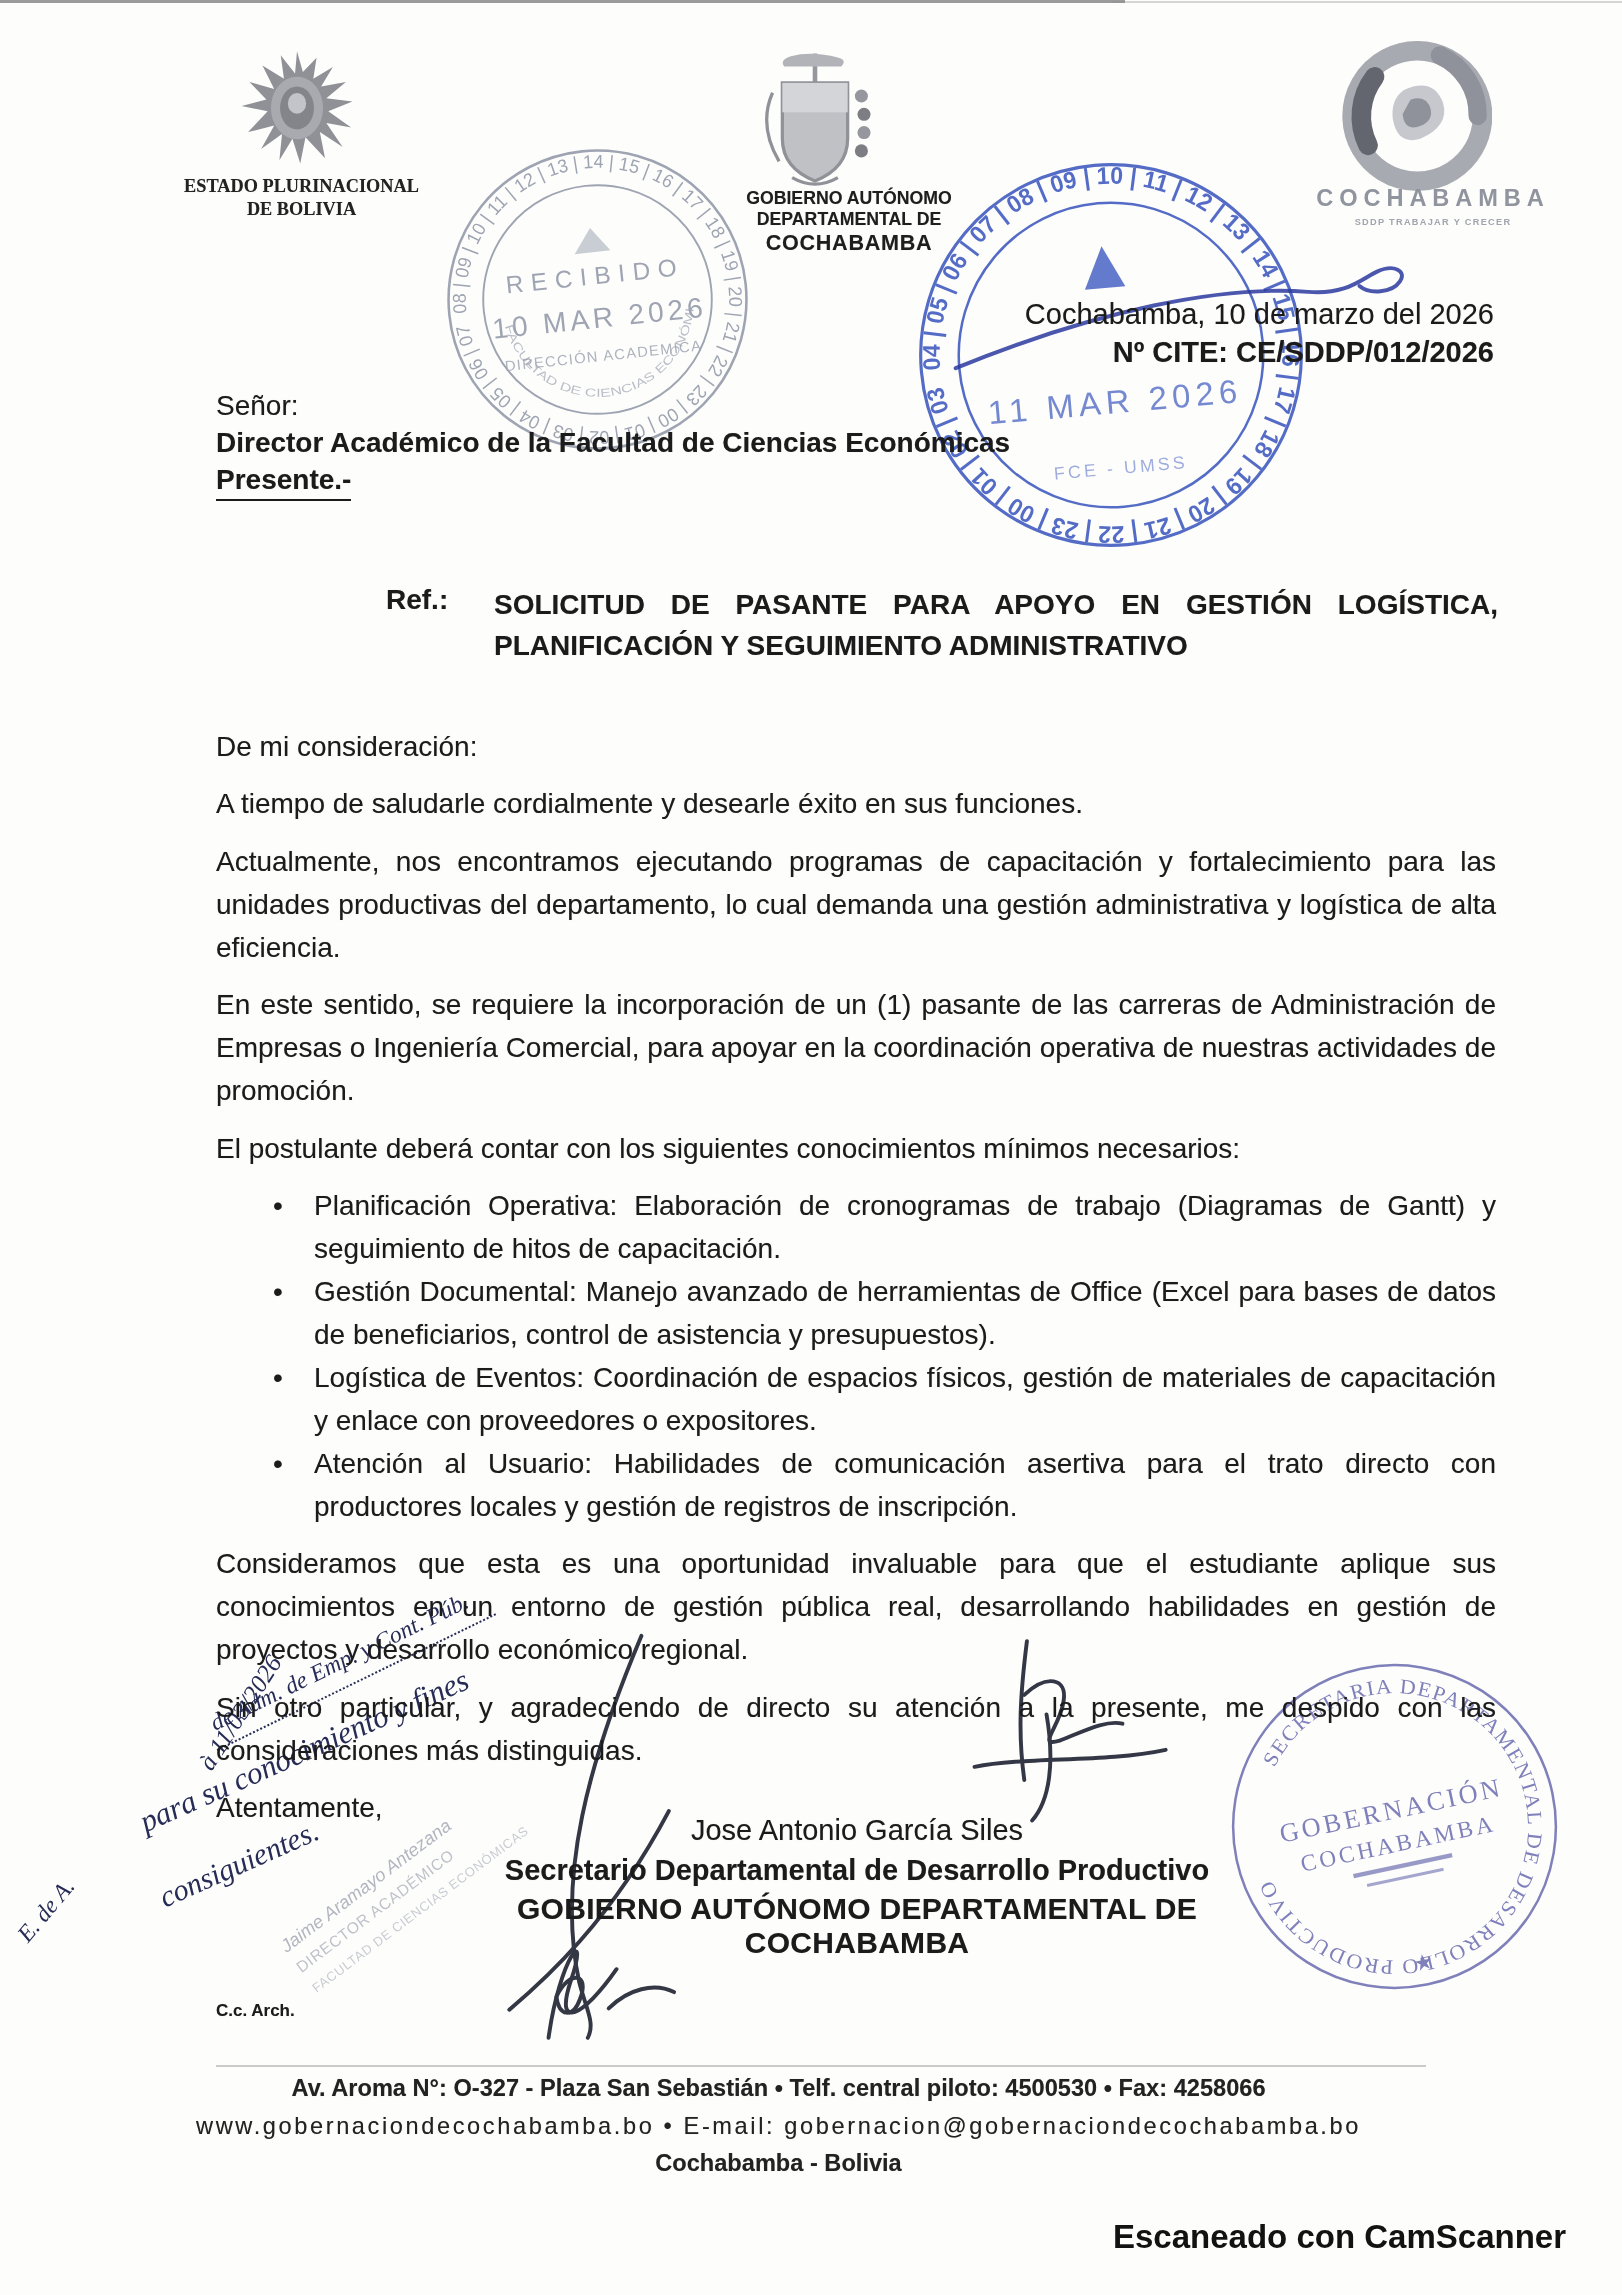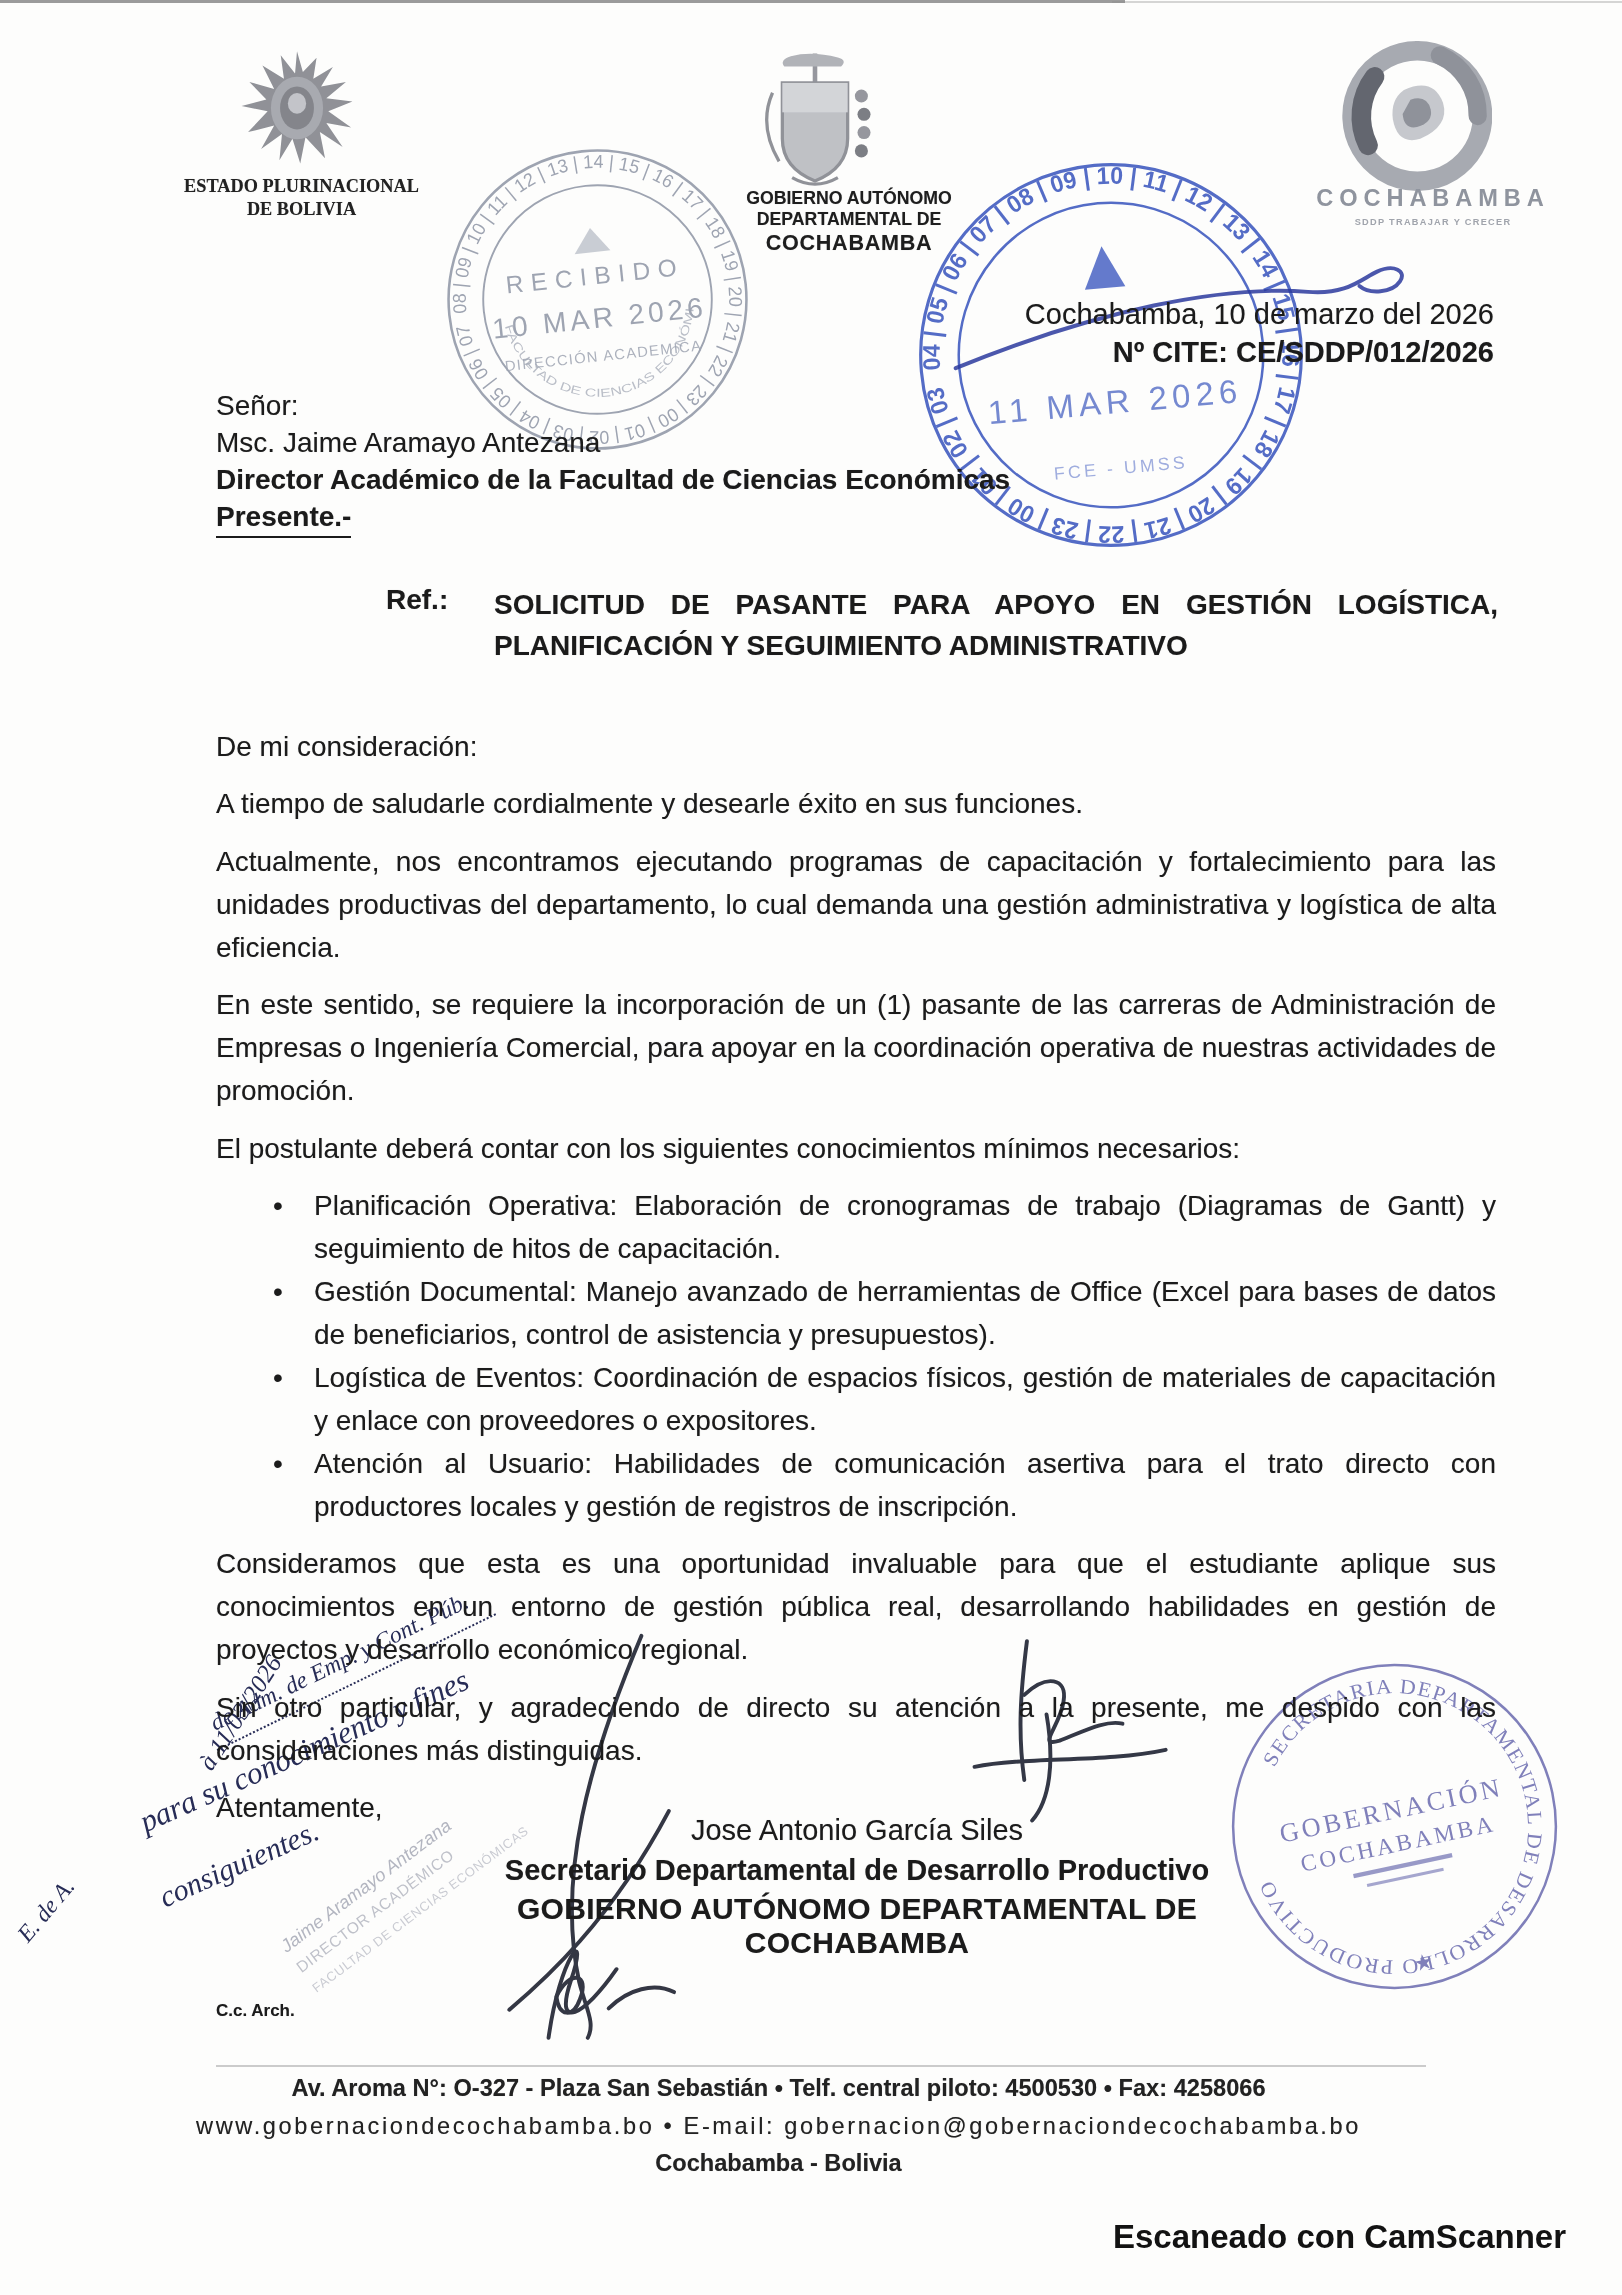--- a/index.html
+++ b/index.html
@@ -178,21 +178,20 @@
     <path d="M 20 175 C 240 85, 430 48, 560 58 C 620 63, 642 38, 666 27 C 692 15, 712 26, 701 42 C 689 60, 654 62, 639 49" fill="none" stroke="#2b3a9e" stroke-width="6" stroke-linecap="round" opacity=".85"></path>
   </svg>
 
   <div class="abs dateline typed">
     <div class="city">Cochabamba, 10 de marzo del 2026</div>
     <div class="cite">Nº CITE: CE/SDDP/012/2026</div>
   </div>
 
   <div class="abs addressee typed">
     <div>Señor:</div>
-    <div>Msc. Jaime Aramayo Antezana</div>
     <div class="bold">Director Académico de la Facultad de Ciencias Económicas</div>
     <div><span class="presente">Presente.-</span></div>
   </div>
 
   <div class="abs refblock typed">
     <div class="ref-label">Ref.:</div>
     <div class="ref-text">
       <div class="ref-l1">SOLICITUD DE PASANTE PARA APOYO EN GESTIÓN LOGÍSTICA,</div>
       <div>PLANIFICACIÓN Y SEGUIMIENTO ADMINISTRATIVO</div>
     </div>

